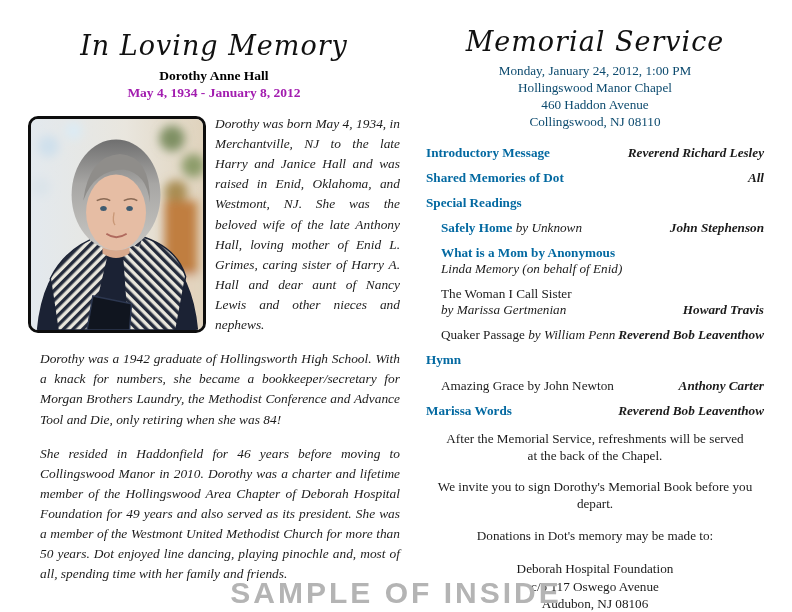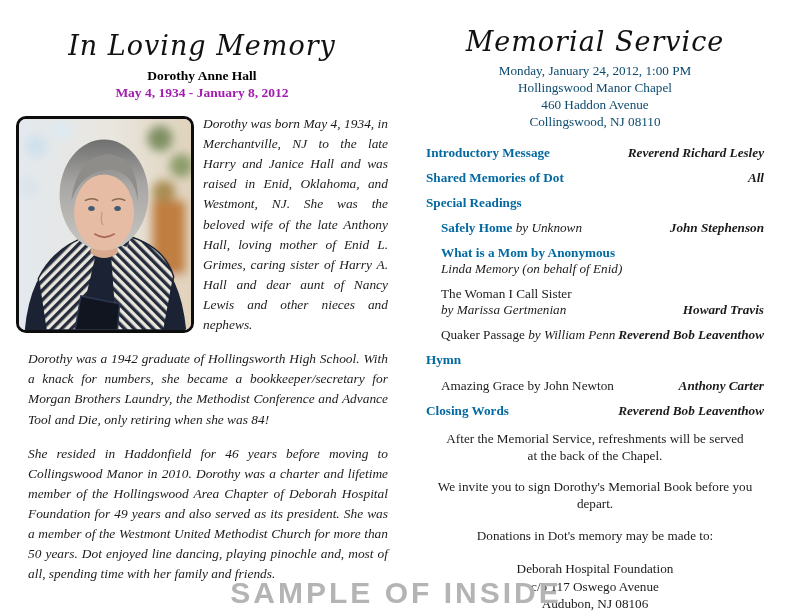--- a/index.html
+++ b/index.html
@@ -6,21 +6,21 @@
   html,body { background:#ffffff; }
   .sheet {
     position:relative;
     width:792px; height:612px;
     background:#ffffff;
     font-family:"Liberation Serif", serif;
     color:#1b1b1b;
     overflow:hidden;
   }
   
-  .page-left { position:absolute; left:16px; top:30px; width:372px; }
+  .page-left { position:absolute; left:28px; top:30px; width:372px; }
   .script-title {
     font-family:"DejaVu Serif", serif;
     font-style:italic;
     font-size:27px;
     text-align:center;
     color:#111;
     letter-spacing:1px;
   }
   .person-name { margin-top:7px; text-align:center; font-weight:bold; font-size:13.5px; color:#000; }
   .person-dates { margin-top:1px; text-align:center; font-weight:bold; font-size:13.5px; color:#a21caf; }
@@ -199,21 +199,21 @@
           </div>
         </div>
         <div class="prog-row indent">
           <div class="prog-left">
             <div><span class="prog-main">Amazing Grace by John Newton</span></div>
           </div>
           <div class="prog-person">Anthony Carter</div>
         </div>
         <div class="prog-row">
           <div class="prog-left">
-            <div><span class="prog-main-bold">Closing Words</span></div>
+            <div><span class="prog-main-bold">Marissa Words</span></div>
           </div>
           <div class="prog-person">Reverend Bob Leaventhow</div>
         </div>
       </div>
 
     <div class="notes" id="notes-list">
         <div class="note">
           <div>After the Memorial Service, refreshments will be served</div>
           <div>at the back of the Chapel.</div>
         </div>

